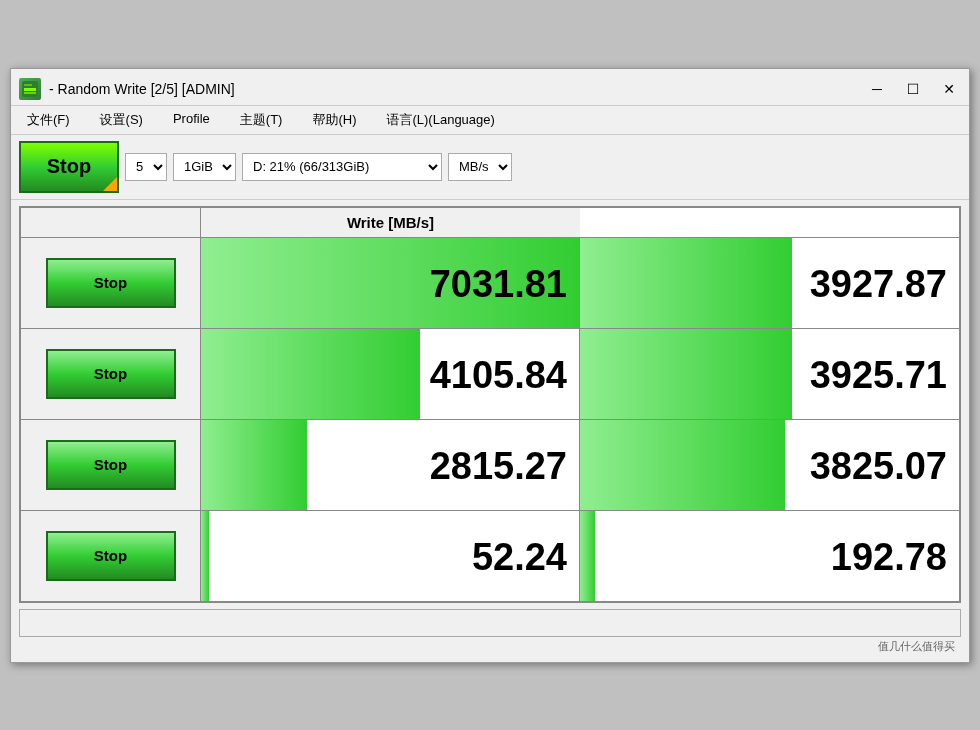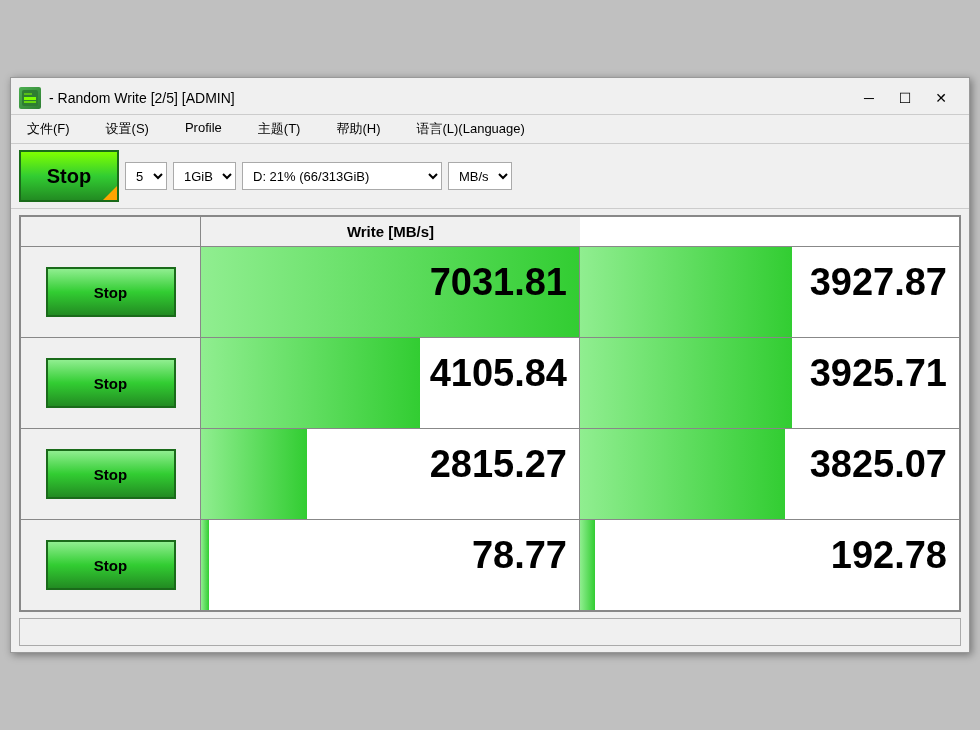--- a/index.html
+++ b/index.html
@@ -16,21 +16,21 @@
     .window {
       width: 960px;
       background: #f0f0f0;
       border: 1px solid #999;
       box-shadow: 2px 2px 8px rgba(0,0,0,0.4);
     }
     .title-bar {
       background: #f0f0f0;
       display: flex;
       align-items: center;
-      padding: 8px 12px 4px 8px;
+      padding: 8px 4px 4px 8px;
       border-bottom: 1px solid #ccc;
     }
     .title-bar-icon {
       width: 22px;
       height: 22px;
       margin-right: 8px;
       background: linear-gradient(135deg, #4caf50, #2e7d32);
       border-radius: 2px;
       display: flex;
       align-items: center;
@@ -56,21 +56,21 @@
       border: none;
       cursor: pointer;
       font-size: 14px;
       display: flex;
       align-items: center;
       justify-content: center;
       color: #000;
     }
     .menubar {
       display: flex;
-      gap: 20px;
+      gap: 14px;
       padding: 2px 8px;
       border-bottom: 1px solid #ccc;
       background: #f0f0f0;
     }
     .menu-item {
       padding: 3px 8px;
       font-size: 13px;
       cursor: pointer;
       color: #000;
     }
@@ -180,21 +180,21 @@
       background: linear-gradient(to right, #90ee90, #32cd32);
       z-index: 0;
     }
     .value-text {
       position: relative;
       z-index: 1;
       text-align: right;
       font-size: 38px;
       font-weight: bold;
       color: #000;
-      padding: 14px 12px 0 0;
+      padding: 25px 12px 0 0;
       display: block;
     }
     .status-bar {
       height: 28px;
       background: #f0f0f0;
       border-top: 1px solid #ccc;
       margin-top: 6px;
       border: 1px solid #aaa;
     }
     .watermark {
@@ -300,24 +300,25 @@
           <span class="value-text">3825.07</span>
         </div>
       </div>
 
       <div class="grid-row">
         <div class="stop-cell">
           <button class="stop-btn-small">Stop</button>
         </div>
         <div class="value-cell">
           <div class="bar-bg" style="width:2%;"></div>
-          <span class="value-text">78.77</span>
+          <span class="value-text">52.24</span>
         </div>
         <div class="value-cell">
           <div class="bar-bg" style="width:4%;"></div>
           <span class="value-text">192.78</span>
         </div>
       </div>
     </div>
 
     <div class="status-bar"></div>
+    <div class="watermark">值几什么值得买</div>
   </div>
 </div>
 
 </body></html>

